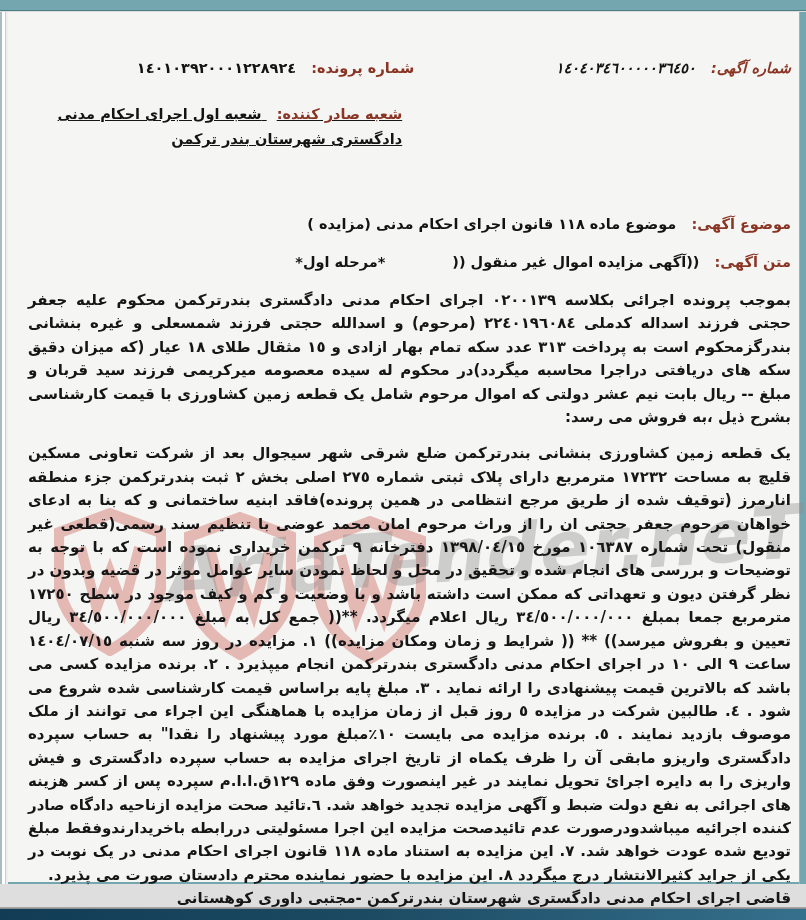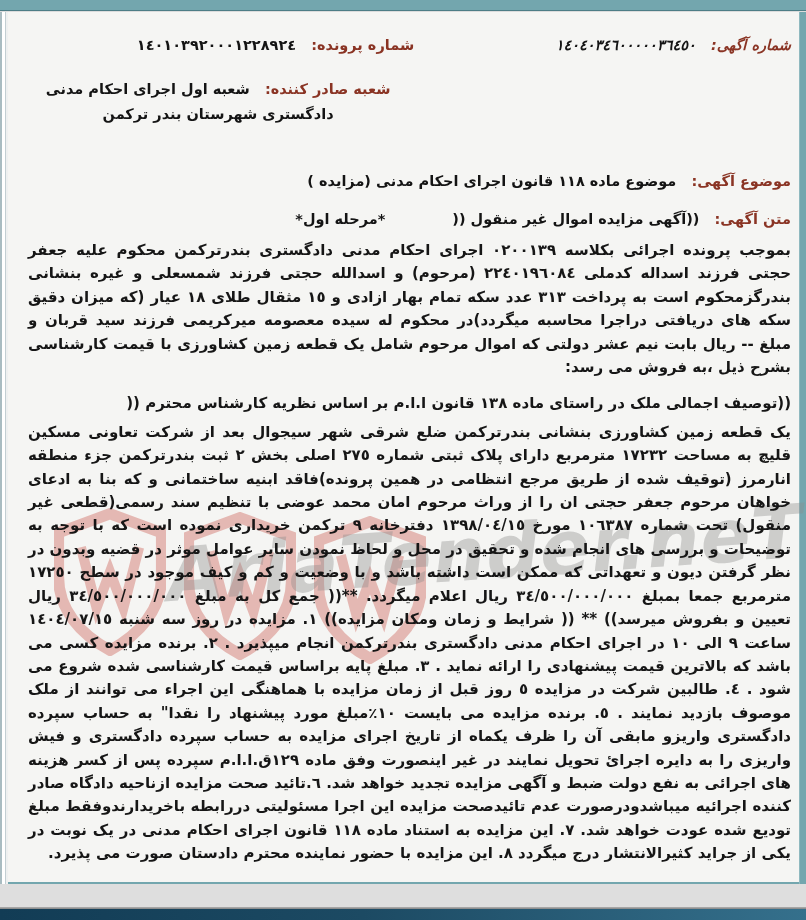--- a/index.html
+++ b/index.html
@@ -23,28 +23,28 @@
   .wm-text{position:absolute;left:158px;top:498px;font-size:74px;font-style:italic;font-weight:bold;
     color:rgba(140,140,140,0.38);transform:rotate(-4deg);letter-spacing:1px;white-space:nowrap;direction:ltr;}
   .wm-shield{position:absolute;width:112px;height:148px;opacity:0.32;}
   .wm-s1{left:46px;top:496px;} .wm-s2{left:176px;top:500px;} .wm-s3{left:306px;top:504px;}
 
   
   .doc{position:relative;z-index:2;padding:22px 8px 0 14px;font-weight:bold;color:#161616;}
   .hdr{display:flex;font-size:14.5px;}
   .col-r{width:49%;box-sizing:border-box;font-style:italic;}
   .col-l{width:51%;box-sizing:border-box;}
-  .hrow{margin-bottom:21px;line-height:22px;}
+  .hrow{margin-bottom:21px;line-height:22px;margin-top:23px;}
   .lbl{color:#8a3424;margin-left:10px;}
   .val{color:#141414;}
-  .branch-cell{text-align:center;line-height:25px;padding:0 12px;}
-  .subject{margin-top:22px;font-size:14.5px;line-height:22px;}
+  .branch-cell{line-height:25px;padding:0 12px;text-decoration:underline;}
+  .subject{margin-top:40px;font-size:14.5px;line-height:22px;}
   .notice-line{margin-top:16px;font-size:14.5px;line-height:22px;}
   .stage{margin-right:62px;}
-  .bodytext{margin-top:9px;font-size:15px;line-height:23.4px;text-align:justify;padding-left:6px;}
+  .bodytext{margin-top:16px;font-size:15px;line-height:23.4px;text-align:justify;padding-left:6px;}
   .bodytext p{margin:0;}
   .p1{margin-bottom:13px !important;}
   .p2{margin-bottom:5px !important;}
 </style>
 </head>
 <body>
 
 <div class="page">
 
   <div class="topbar"></div>
@@ -96,22 +96,22 @@
       </div>
 
       <div class="notice-line">
         <span class="lbl">متن آگهی:</span>
         <span class="val">((آگهی مزایده اموال غیر منقول ((</span>
         <span class="val stage">*مرحله اول*</span>
       </div>
 
       <div class="bodytext">
         <p class="p1">بموجب پرونده اجرائی بکلاسه ٠٢٠٠١٣٩ اجرای احکام مدنی دادگستری بندرترکمن محکوم علیه جعفر حجتی فرزند اسداله کدملی ٢٢٤٠١٩٦٠٨٤ (مرحوم) و اسدالله حجتی فرزند شمسعلی و غیره بنشانی بندرگزمحکوم است به پرداخت ٣١٣ عدد سکه تمام بهار ازادی  و ١٥ مثقال طلای ١٨ عیار (که میزان دقیق سکه های دریافتی دراجرا محاسبه میگردد)در محکوم له  سیده معصومه میرکریمی فرزند  سید قربان  و مبلغ -- ریال بابت نیم عشر دولتی که اموال مرحوم شامل یک قطعه زمین  کشاورزی  با قیمت کارشناسی بشرح ذیل ،به فروش می رسد:</p>
-        <p class="p2">((توصیف اجمالی ملک در راستای ماده ١٣٨ قانون ا.ا.م بر اساس نظریه کارشناس محترم ((</p>
         <p class="p3">یک قطعه زمین کشاورزی بنشانی بندرترکمن ضلع شرقی شهر سیجوال بعد از شرکت تعاونی مسکین قلیچ به مساحت  ١٧٢٣٢ مترمربع دارای پلاک ثبتی شماره ٢٧٥ اصلی بخش ٢ ثبت بندرترکمن  جزء منطقه انارمرز (توقیف شده از طریق مرجع انتظامی در همین پرونده)فاقد ابنیه ساختمانی  و که بنا به ادعای خواهان مرحوم جعفر حجتی ان را از وراث مرحوم امان محمد عوضی با تنظیم سند رسمی(قطعی غیر منقول) تحت شماره ١٠٦٣٨٧ مورخ ١٣٩٨/٠٤/١٥ دفترخانه ٩ ترکمن خریداری نموده است  که با توجه به توضیحات و بررسی های انجام شده و تحقیق در محل و لحاظ نمودن سایر عوامل موثر در قضیه وبدون در نظر گرفتن دیون و تعهداتی که ممکن است داشته باشد و با وضعیت و کم و کیف موجود در سطح ١٧٢٥٠ مترمربع  جمعا بمبلغ ٣٤/٥٠٠/٠٠٠/٠٠٠ ریال اعلام میگردد. **(( جمع کل به مبلغ ٣٤/٥٠٠/٠٠٠/٠٠٠ ریال تعیین و بفروش میرسد)) ** (( شرایط و زمان ومکان مزایده))  ١. مزایده در روز سه شنبه ١٤٠٤/٠٧/١٥ ساعت ٩ الی ١٠ در اجرای احکام مدنی دادگستری بندرترکمن انجام میپذیرد . ٢. برنده مزایده کسی می باشد که بالاترین قیمت پیشنهادی را ارائه نماید . ٣. مبلغ پایه براساس قیمت کارشناسی شده شروع می شود . ٤. طالبین شرکت در مزایده ٥ روز قبل از زمان مزایده با هماهنگی این اجراء می توانند از ملک موصوف بازدید نمایند . ٥. برنده مزایده می بایست ١٠٪مبلغ مورد پیشنهاد را نقدا" به حساب سپرده دادگستری واریزو مابقی آن را ظرف یکماه از تاریخ اجرای مزایده به حساب سپرده دادگستری و فیش واریزی را به دایره اجرائ تحویل نمایند در غیر اینصورت وفق ماده ١٢٩ق.ا.ا.م سپرده پس از کسر هزینه های اجرائی به نفع دولت ضبط و آگهی مزایده تجدید خواهد شد. ٦.تائید صحت مزایده ازناحیه دادگاه صادر کننده اجرائیه میباشدودرصورت عدم تائیدصحت مزایده این اجرا مسئولیتی دررابطه باخریدارندوفقط مبلغ تودیع شده عودت خواهد شد. ٧. این مزایده به استناد ماده ١١٨ قانون اجرای احکام مدنی در یک نوبت در یکی از جراید کثیرالانتشار درج میگردد ٨. این مزایده با حضور نماینده محترم دادستان صورت می پذیرد.</p>
+        <p class="p4">قاضی اجرای احکام مدنی دادگستری شهرستان بندرترکمن -مجتبی داوری کوهستانی</p>
       </div>
 
     </div>
   </div>
 
   <div class="bottom-strip"></div>
   <div class="bottom-bar"></div>
 
 </div>
 

